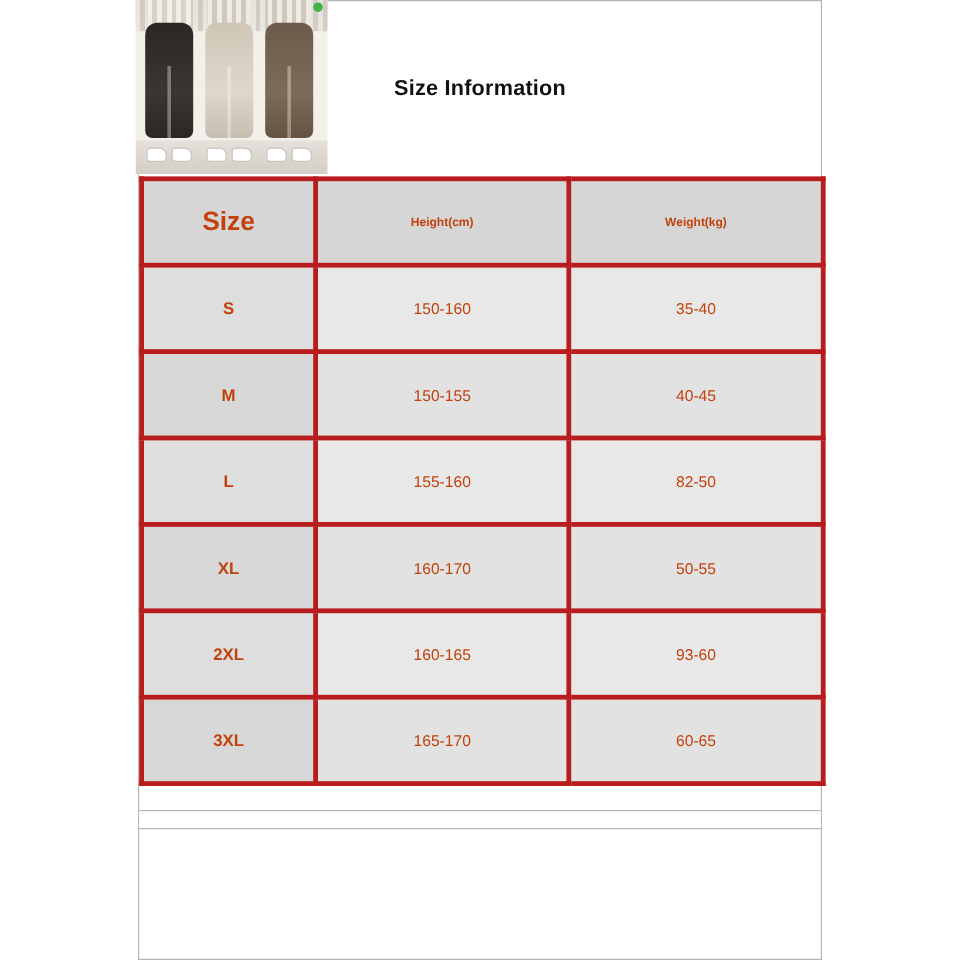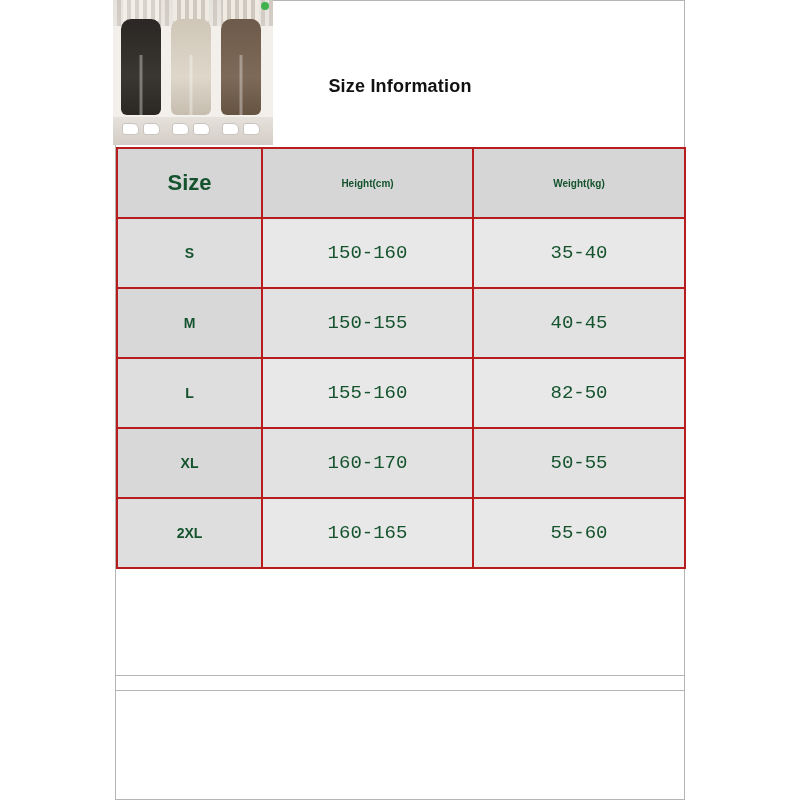--- a/index.html
+++ b/index.html
@@ -28,21 +28,21 @@
     width: 570px;
     height: 800px;
     border: 1px solid #b5b5b5;
     box-sizing: border-box;
     background: #ffffff;
   }
   
   .header {
     position: absolute;
     left: 0;
-    top: 17px;
+    top: 4px;
     width: 100%;
     height: 146px;
     box-sizing: border-box;
     border-bottom: 1px solid #b5b5b5;
     background: #ffffff;
   }
   .title {
     position: absolute;
     left: 0;
     right: 0;
@@ -144,25 +144,25 @@
   table.size-table {
     position: absolute;
     left: 0;
     top: 146px;
     width: 100%;
     border-collapse: collapse;
     table-layout: fixed;
   }
   table.size-table th,
   table.size-table td {
-    border: 2px solid #b91c1c;
+    border: 4px solid #b91c1c;
     text-align: center;
     vertical-align: middle;
     font-size: 13px;
-    color: #14532d;
+    color: #c2410c;
     height: 66px;
     background: #e3e3e3;
   }
   table.size-table col.c1 { width: 145px; }
   table.size-table col.c2 { width: 211px; }
   table.size-table col.c3 { width: 212px; }
   table.size-table thead th {
     background: #d6d6d6;
     font-weight: bold;
     font-size: 10px;
@@ -170,22 +170,21 @@
   table.size-table thead th.size-head {
     font-size: 22px;
   }
   table.size-table td.size-cell {
     font-weight: bold;
     font-size: 14px;
     background: #dcdcdc;
   }
   table.size-table td.val {
     background: #e6e6e6;
-    font-size: 19px;
-    font-family: Liberation Mono, monospace;
+    font-size: 13px;
   }
   
   table.size-table tbody tr:nth-child(odd) td.val { background: #e8e8e8; }
   table.size-table tbody tr:nth-child(even) td.val { background: #e2e2e2; }
   table.size-table tbody tr:nth-child(odd) td.size-cell { background: #dedede; }
   table.size-table tbody tr:nth-child(even) td.size-cell { background: #d8d8d8; }
 
   
   .attention {
     position: absolute;
@@ -247,21 +246,26 @@
           <td class="val">82-50</td>
         </tr>
         <tr>
           <td class="size-cell">XL</td>
           <td class="val">160-170</td>
           <td class="val">50-55</td>
         </tr>
         <tr>
           <td class="size-cell">2XL</td>
           <td class="val">160-165</td>
-          <td class="val">55-60</td>
+          <td class="val">93-60</td>
+        </tr>
+        <tr>
+          <td class="size-cell">3XL</td>
+          <td class="val">165-170</td>
+          <td class="val">60-65</td>
         </tr>
       </tbody>
     </table>
 
     <div class="attention">
     </div>
 
   </div>
 
   <div class="photo">

